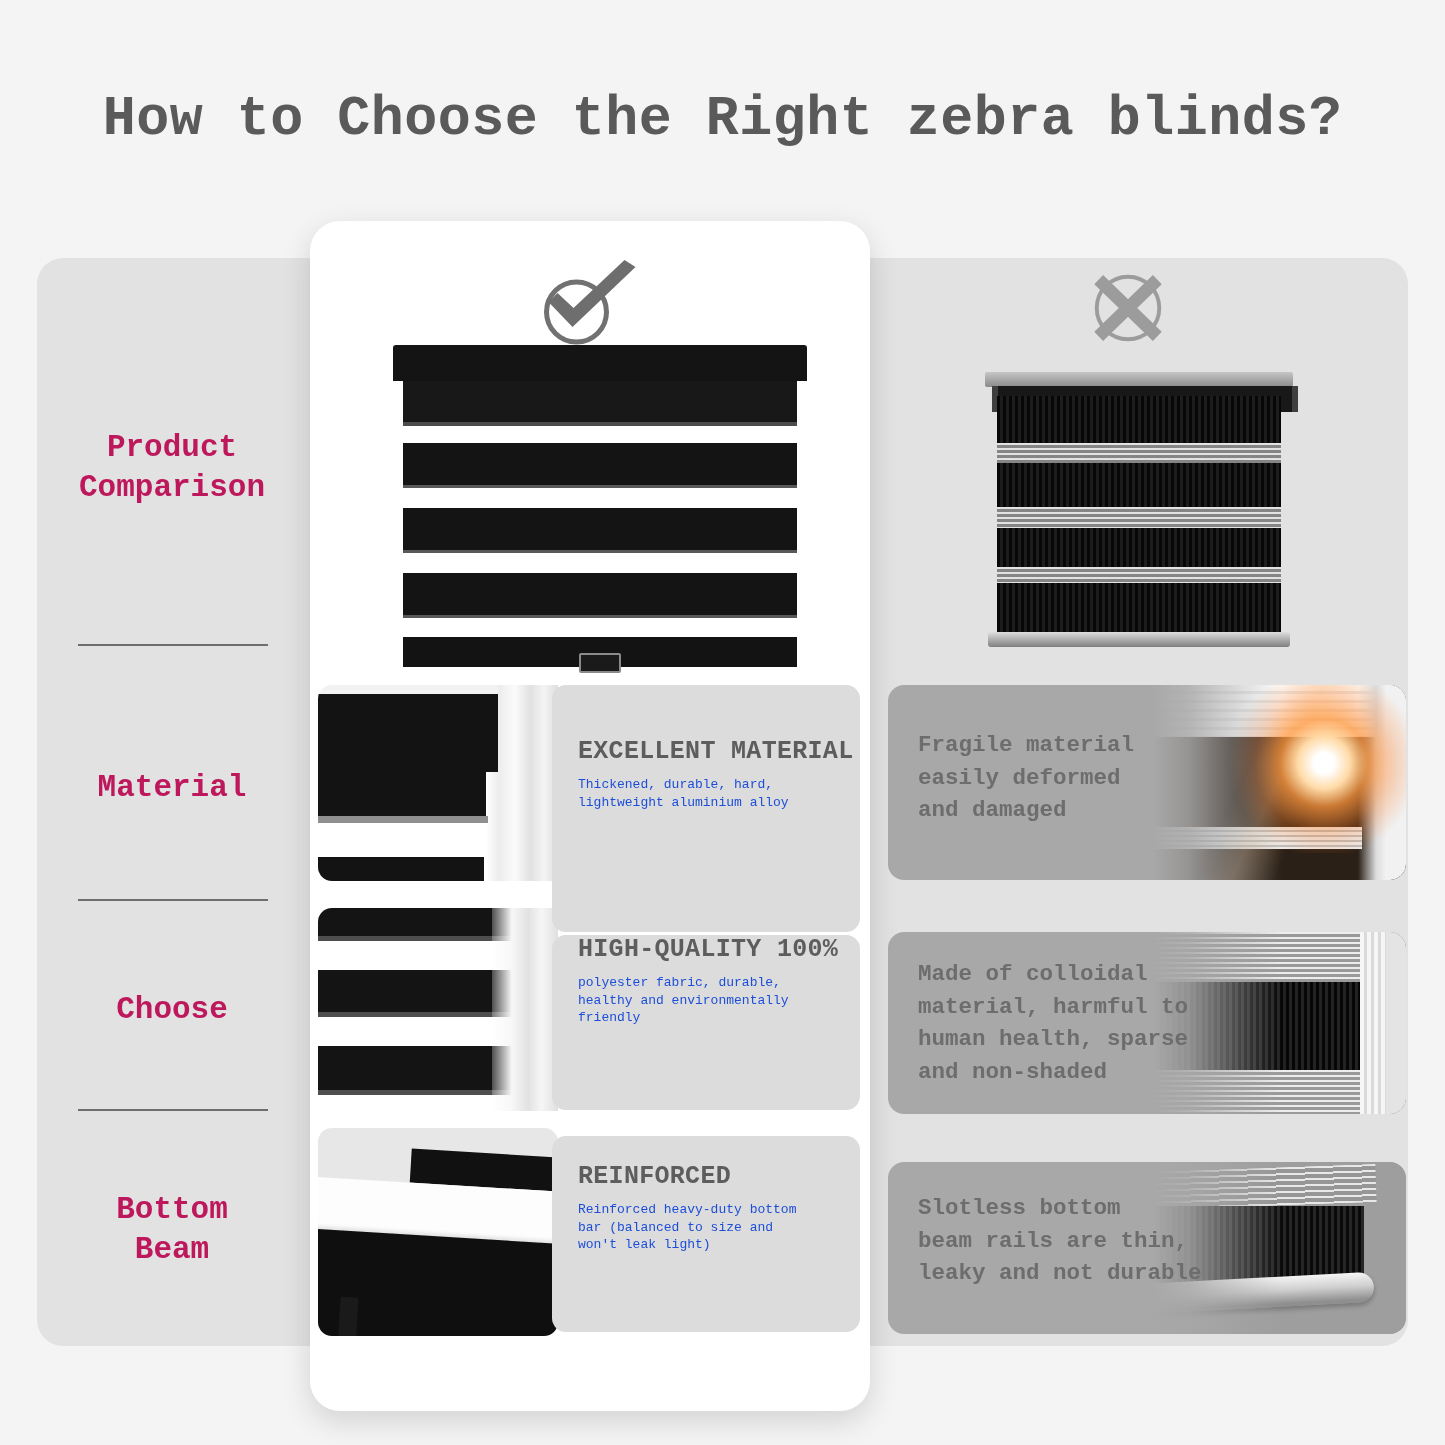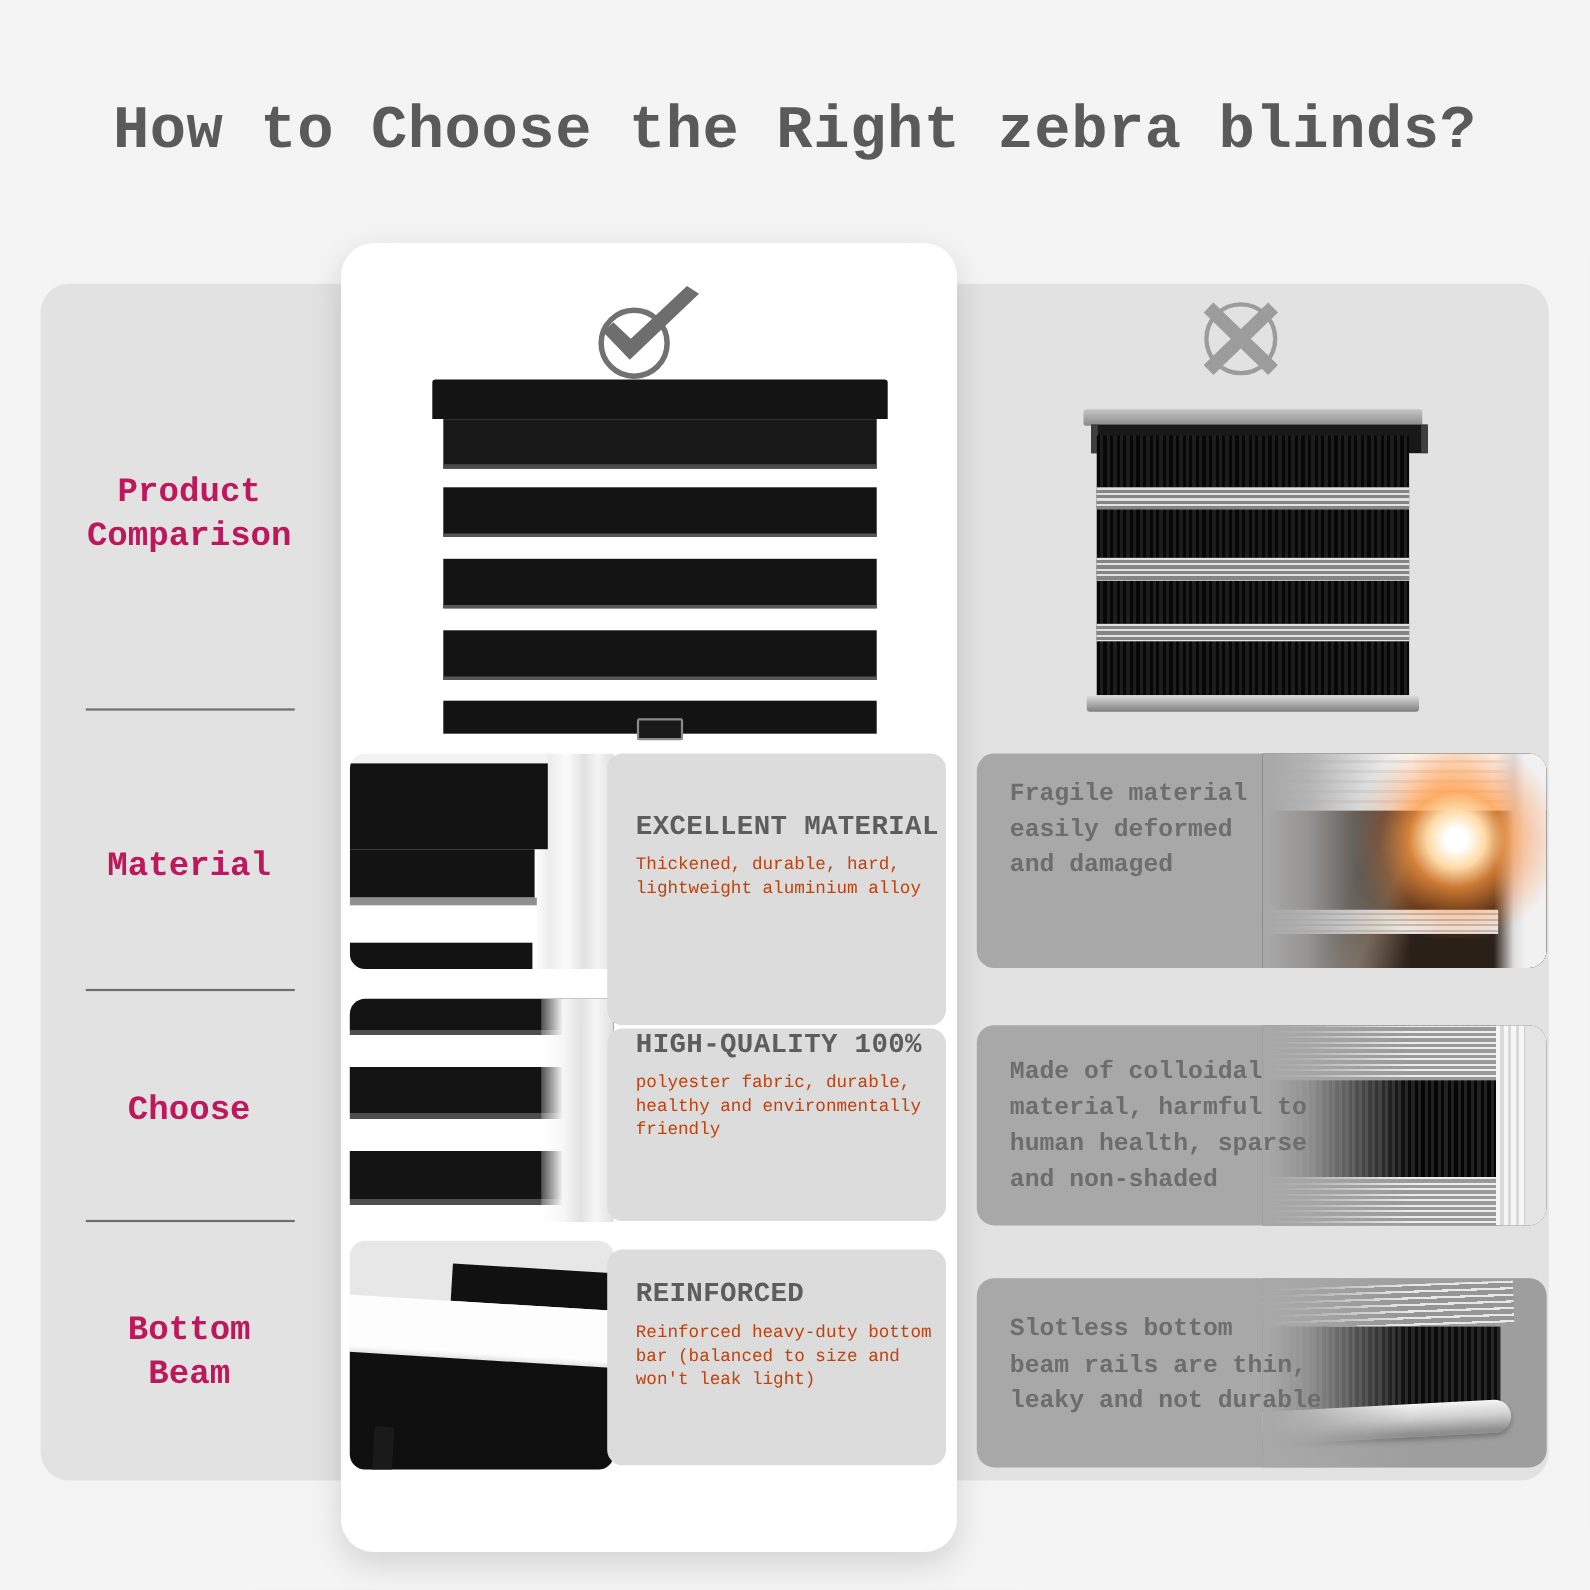--- a/index.html
+++ b/index.html
@@ -57,29 +57,29 @@
     background:repeating-linear-gradient(180deg,#e2e2e2 0 2px,#858585 2px 5px)}
   .bb-sh1{top:47px;height:20px}.bb-sh2{top:111px;height:21px}.bb-sh3{top:171px;height:16px}
   .bb-bottomrail{position:absolute;left:3px;top:260px;width:302px;height:15px;border-radius:3px;
     background:linear-gradient(180deg,#dedede,#7f7f7f)}
   
   .good-box{position:absolute;left:552px;width:308px;background:#dcdcdc;border-radius:14px;z-index:5}
   .gt-material{top:685px;height:195px}
   .gt-fabric{top:935px;height:175px}
   .gt-bottom{top:1136px;height:170px}
   .good-heading{margin:0 0 10px 26px;font-size:25px;font-weight:700;color:#5d5d5d;letter-spacing:.3px}
-  .good-body{margin:0 12px 0 26px;font-size:16px;color:#c2410c;line-height:1.35;white-space:pre-line}
+  .good-body{margin:0 12px 0 26px;font-size:13px;color:#1d4ed8;line-height:1.35;white-space:pre-line}
   .pt-lg{padding-top:52px}.pt-md{}.pt-sm{padding-top:26px}
   .bad-box{position:absolute;left:888px;width:518px;background:#a8a8a8;border-radius:16px;z-index:3;overflow:hidden}
   .bt-material{top:685px;height:195px}
   .bt-fabric{top:932px;height:182px}
   .bt-bottom{top:1162px;height:172px}
   .bad-text{position:relative;z-index:3;margin:0;padding-left:30px;
     font-size:22.5px;font-weight:700;color:#6d6d6d;line-height:1.45;white-space:pre-line}
-  .bpt-1{padding-top:20px}.bpt-2{padding-top:26px}.bpt-3{padding-top:30px}
+  .bpt-1{padding-top:44px}.bpt-2{padding-top:26px}.bpt-3{padding-top:30px}
   
   .good-photo{position:absolute;left:318px;width:240px;overflow:hidden;z-index:4}
   .gp-material{top:685px;height:196px;border-radius:14px 0 0 14px;background:#ffffff}
   .gpm-frame{position:absolute;right:0;top:0;bottom:0;width:72px;
     background:linear-gradient(90deg,#ffffff 0%,#ececec 18%,#fbfbfb 40%,#e1e1e1 62%,#f4f4f4 80%,#dedede 100%)}
   .gpm-sliver{position:absolute;left:0;top:0;right:60px;height:9px;background:#f2f2f2}
   .gpm-hdr-a{position:absolute;left:0;top:9px;width:180px;height:78px;background:#131313}
   .gpm-hdr-b{position:absolute;left:0;top:87px;width:168px;height:44px;background:#131313}
   .gpm-line{position:absolute;left:0;top:131px;width:170px;height:7px;background:#8f8f8f}
   .gpm-black{position:absolute;left:0;top:172px;width:166px;height:24px;background:#131313}

